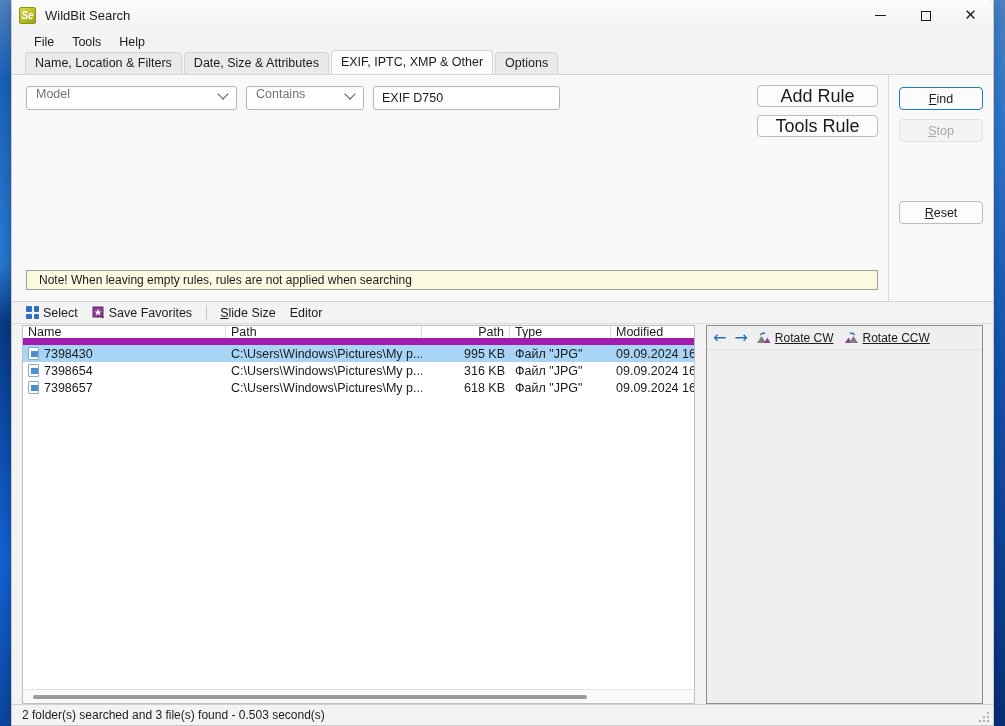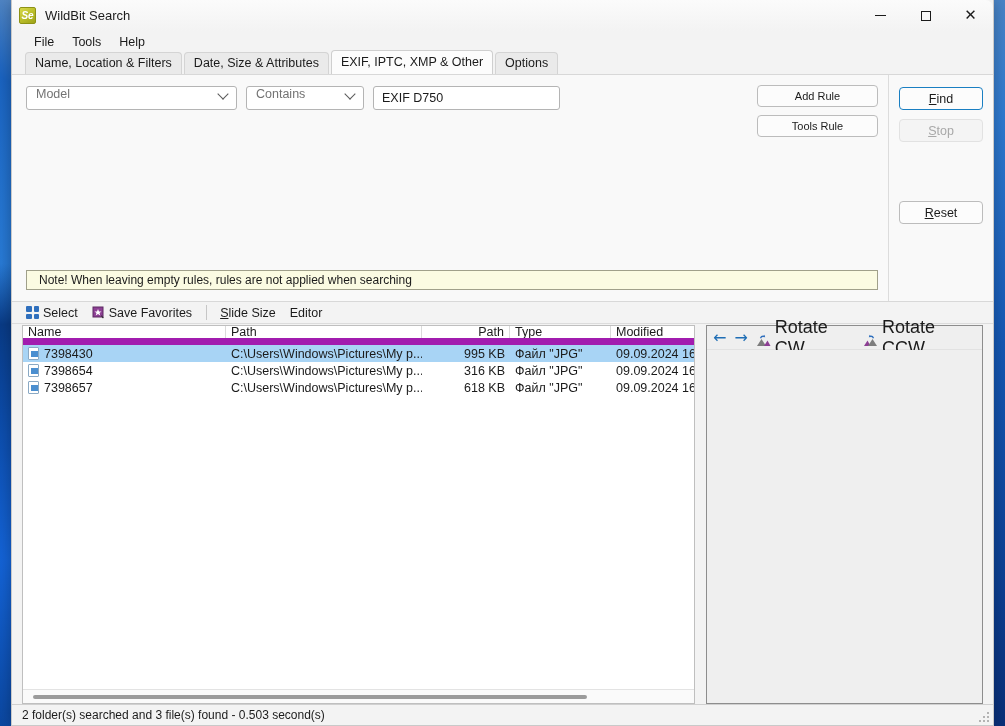--- a/index.html
+++ b/index.html
@@ -126,21 +126,21 @@
     width: 187px; height: 24px; background: #fff;
     border: 1px solid #b4b4b4; border-radius: 3px;
     display: flex; align-items: center; padding: 0 8px;
     font-size: 12.5px; color: #1b1b1b;
   }
 
   .rulebtns { position: absolute; right: 10px; top: 10px; width: 121px; }
   .btn {
     height: 22px; background: #fcfcfc; border: 1px solid #bcbcbc; border-radius: 4px;
     display: flex; align-items: center; justify-content: center;
-    font-size: 11px; color: #1b1b1b;
+    font-size: 18px; color: #1b1b1b;
   }
   .rulebtns .btn { margin-bottom: 8px; }
 
   .note {
     position: absolute; left: 14px; right: 10px; bottom: 11px; height: 20px;
     background: #fbfbe2; border: 1px solid #a0a08a;
     display: flex; align-items: center; padding: 0 12px;
     font-size: 12px; color: #1b1b1b;
   }
 
@@ -221,21 +221,21 @@
   .previewpane {
     flex: 1; margin-left: 11px; margin-right: 10px; margin-top: 1px;
     background: #efefef; border: 1px solid #8d8d8d;
     display: flex; flex-direction: column; min-height: 0;
   }
   .prev-toolbar {
     flex: none; height: 24px; display: flex; align-items: center; padding-left: 6px;
     border-bottom: 1px solid #e2e2e2;
   }
   .arrow-btn { font-size: 16px; color: #1f6eb5; margin-right: 8px; line-height: 1; font-family: "DejaVu Sans", sans-serif; }
-  .rot-item { display: flex; align-items: center; font-size: 18px; color: #1b1b1b; margin-right: 10px; }
+  .rot-item { display: flex; align-items: center; font-size: 12px; color: #1b1b1b; margin-right: 10px; text-decoration: underline; }
   .rot-ico { width: 15px; height: 13px; margin-right: 4px; flex: none; }
   .prev-canvas { flex: 1; background: #efefef; }
 
   
   .statusbar {
     flex: none; height: 21px; background: #f3f3f3;
     border-top: 1px solid #d0d0d0;
     display: flex; align-items: center; padding-left: 10px;
     font-size: 12px; color: #1b1b1b; position: relative;
   }

